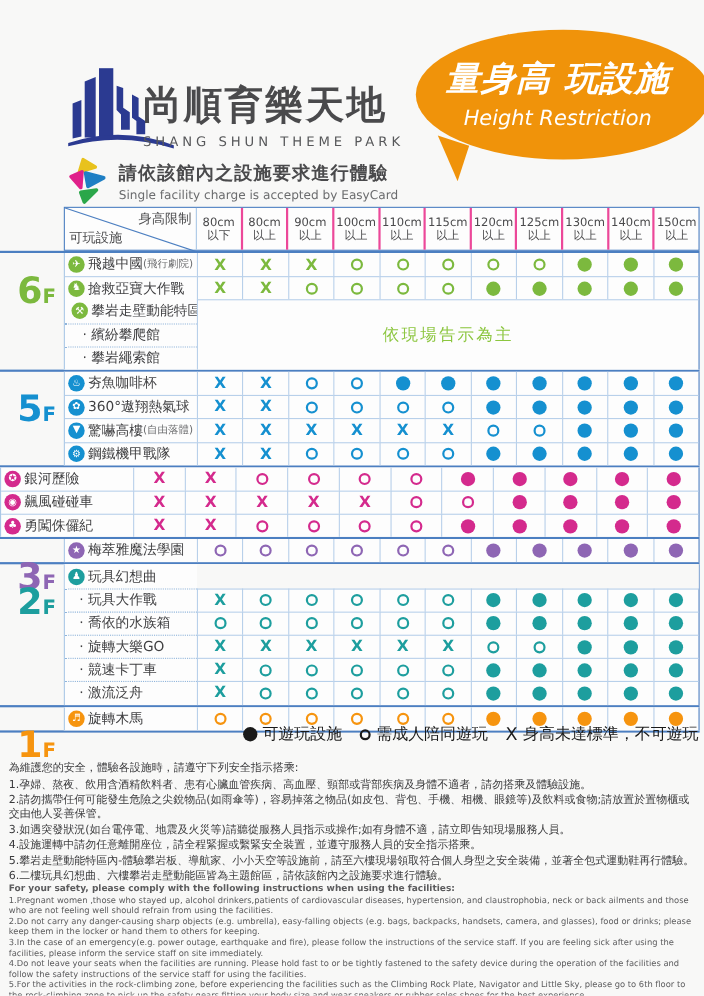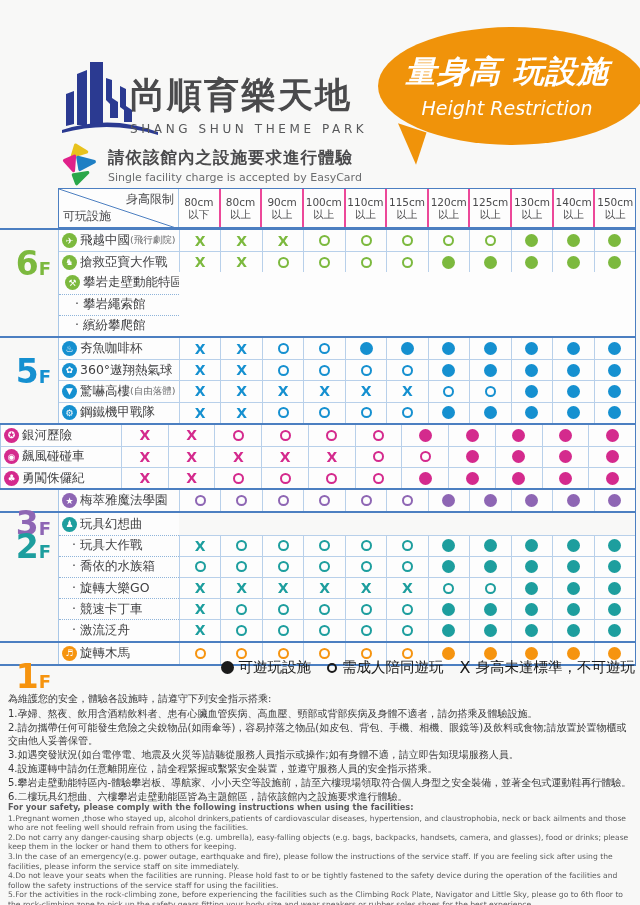--- a/index.html
+++ b/index.html
@@ -258,29 +258,30 @@
         <div class="merge-wrap">
           <div class="merge-left">
             <div class="mrow">
               <div class="name-cell" style="width: auto; border: none;">
                 <span class="badge" style="background: rgb(124, 185, 62);">⚒</span>
                 <span class="fname">攀岩走壁動能特區</span>
               </div>
             </div>
             <div class="mrow sub">
               <div class="name-cell" style="width: auto; border: none;">
-                <span class="fname">· 攀岩繩索館</span>
+                <span class="fname">· 繽紛攀爬館</span>
               </div>
             </div>
             <div class="mrow sub">
               <div class="name-cell" style="width: auto; border: none;">
-                <span class="fname">· 繽紛攀爬館</span>
+                <span class="fname">· 攀岩繩索館</span>
               </div>
             </div>
           </div>
+          <div class="merge-cell" style="color: rgb(140, 198, 63);">依現場告示為主</div>
         </div>
       </div>
     </div>
     <div class="floor-group">
       <div class="gutter">
         <div class="floor-label" style="color: rgb(21, 144, 208);"><span class="floor-num">5</span><span class="floor-f">F</span></div>
       </div>
       <div class="rows">
         <div class="t-row">
           <div class="name-cell">

